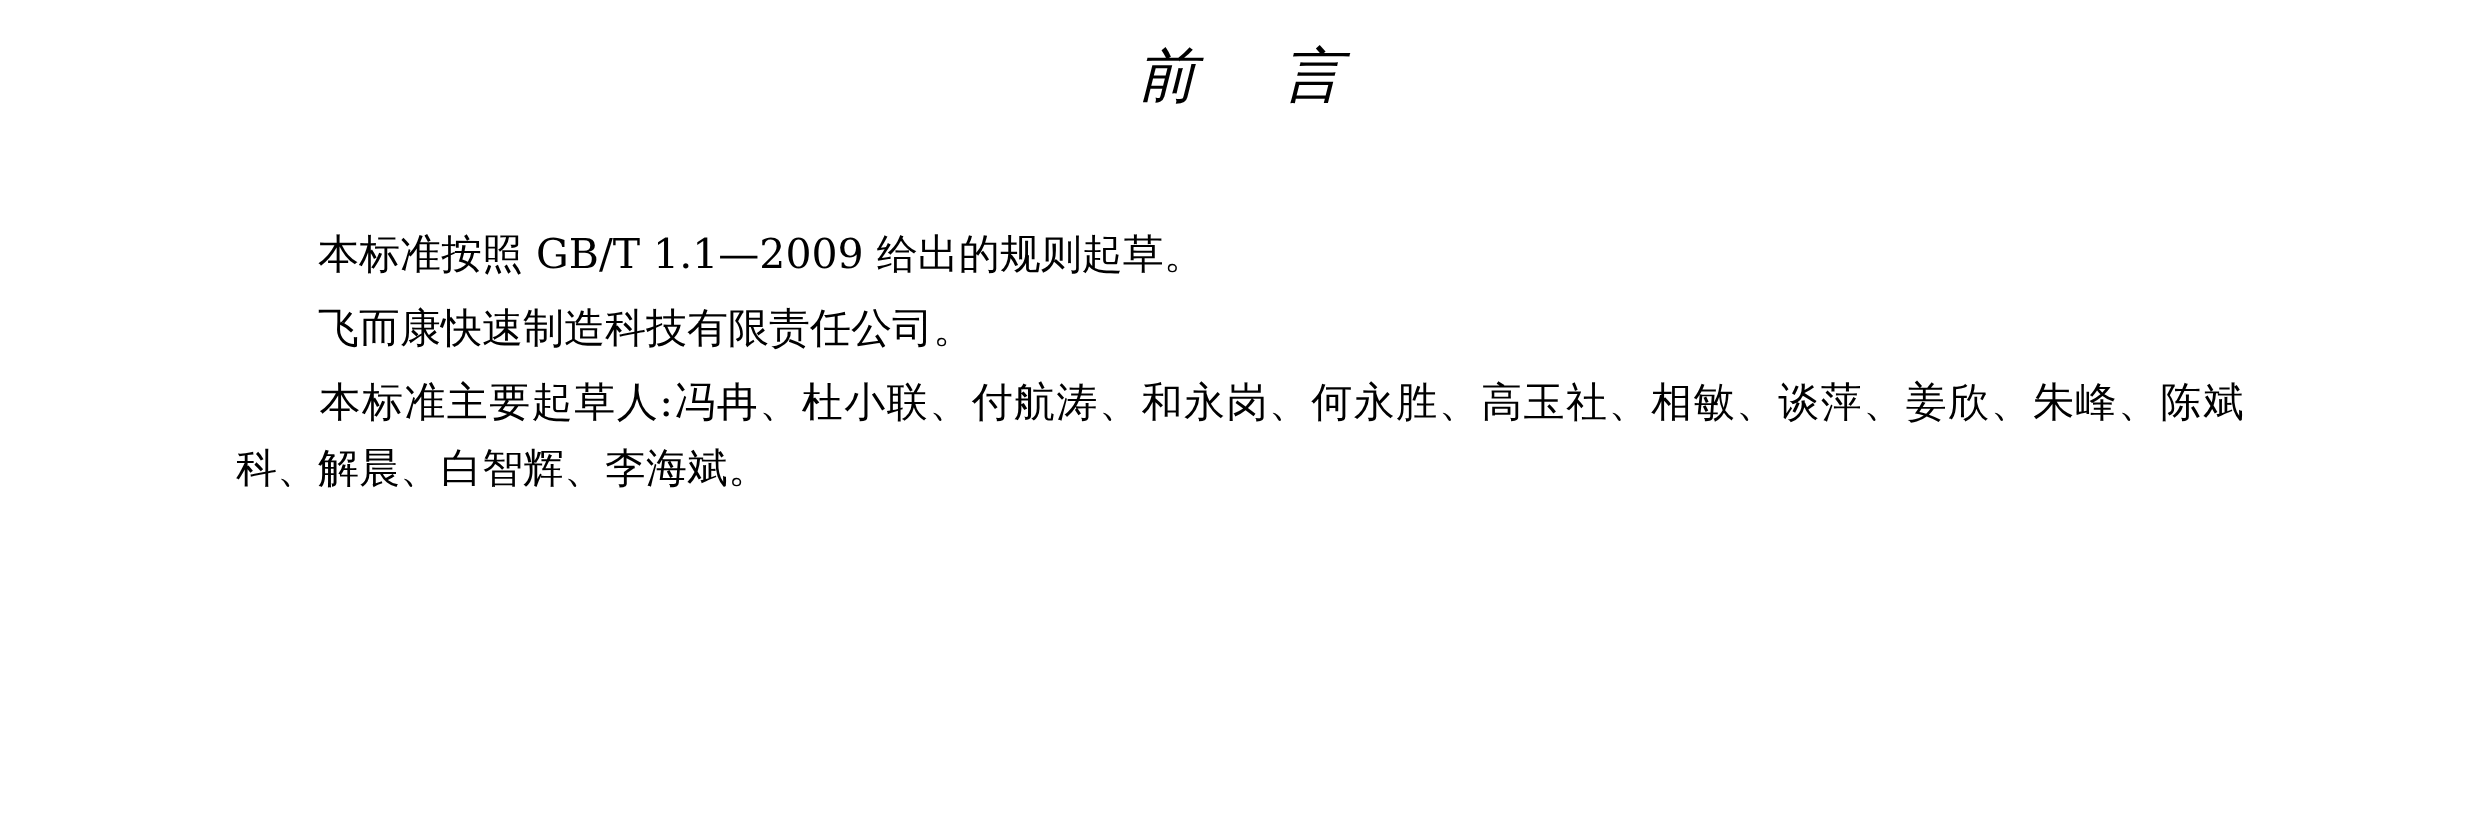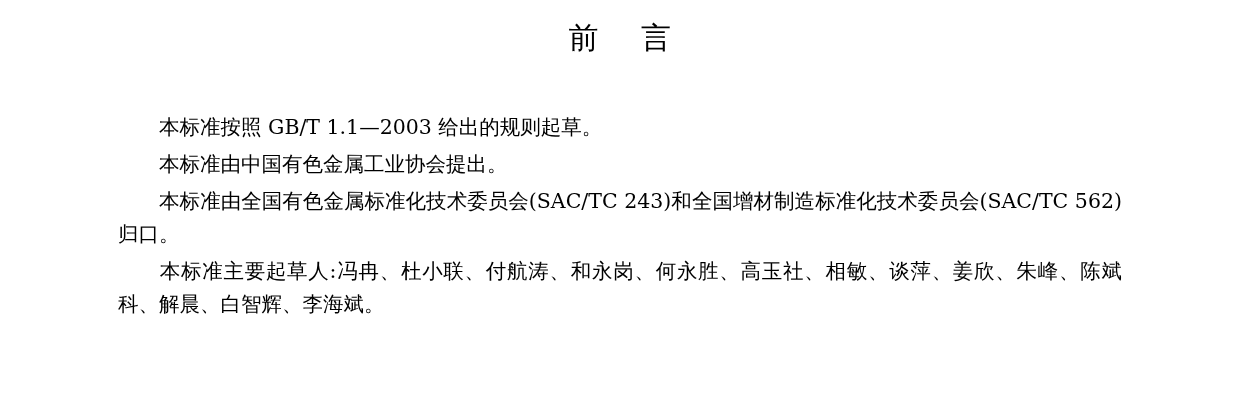--- a/index.html
+++ b/index.html
@@ -21,20 +21,21 @@
     box-sizing: border-box;
   }
   .doc-title {
     text-align: center;
     font-size: 30px;
     letter-spacing: 0.02em;
     font-weight: 400;
     margin: 0;
     padding-top: 18px;
     font-family: "DejaVu Serif", "Liberation Serif", serif;
+    font-style: italic;
   }
   .doc-title .gap {
     display: inline-block;
     width: 42px;
   }
   .body-block {
     margin-top: 52px;
     padding-left: 118px;
     padding-right: 118px;
   }
@@ -54,19 +55,18 @@
 </head>
 <body>
 
 <div class="page">
 
   <h1 class="doc-title">
     <span>前</span><span class="gap"></span><span>言</span>
   </h1>
 
   <div class="body-block">
-    <p class="para"><span class="ind"></span><span>本标准按照 GB/T 1.1—2003 给出的规则起草。</span></p>
-    <p class="para"><span class="ind"></span><span>本标准由中国有色金属工业协会提出。</span></p>
-    <p class="para"><span class="ind"></span><span>本标准由全国有色金属标准化技术委员会(SAC/TC 243)和全国增材制造标准化技术委员会(SAC/TC 562)归口。</span></p>
+    <p class="para"><span class="ind"></span><span>本标准按照 GB/T 1.1—2009 给出的规则起草。</span></p>
+    <p class="para"><span class="ind"></span><span>飞而康快速制造科技有限责任公司。</span></p>
     <p class="para"><span class="ind"></span><span>本标准主要起草人:冯冉、杜小联、付航涛、和永岗、何永胜、高玉社、相敏、谈萍、姜欣、朱峰、陈斌科、解晨、白智辉、李海斌。</span></p>
   </div>
 
 </div>
 
 </body></html>

